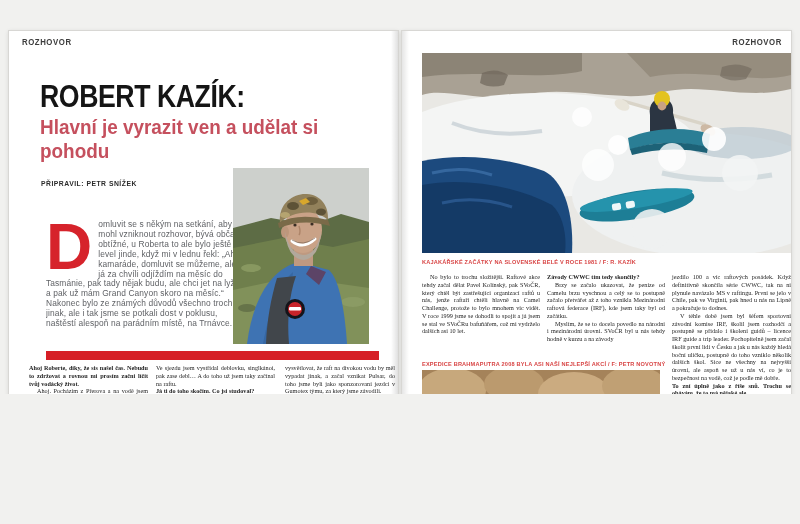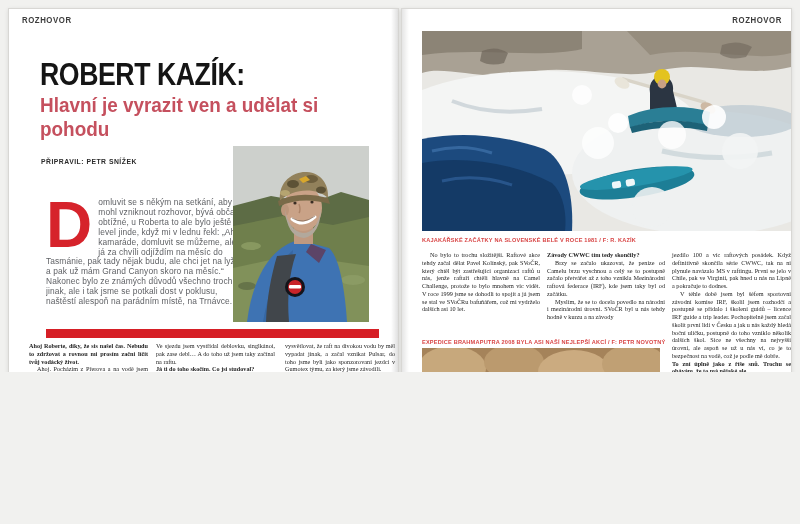--- a/index.html
+++ b/index.html
@@ -1,18 +1,18 @@
 <!DOCTYPE html>
 <html><head>
 <meta charset="utf-8">
 <style>
   * { margin:0; padding:0; box-sizing:border-box; }
   html,body { width:800px; height:524px; }
   body { background:#f1f1ef; font-family:"Liberation Sans",sans-serif; }
-  .spread { position:relative; width:800px; height:372px; overflow:hidden; }
+  .spread { position:relative; width:800px; height:372px; overflow:hidden;margin-top:22px; }
   .page { position:absolute; top:8px; width:391px; height:508px; background:#fff;
           border:1px solid #d8d7d4; box-shadow:0 1px 4px rgba(0,0,0,.10); overflow:hidden; }
   .page-left { left:8px; }
   .page-right { left:401px; }
   .page-left::after { content:""; position:absolute; right:0; top:0; width:7px; height:100%;
           background:linear-gradient(to left, rgba(0,0,0,.12), rgba(0,0,0,0)); }
   .page-right::before { content:""; position:absolute; left:0; top:0; width:7px; height:100%;
           background:linear-gradient(to right, rgba(0,0,0,.10), rgba(0,0,0,0)); }
 
   .kicker { position:absolute; top:6px; font-size:8.5px; font-weight:bold; color:#3d3d3d;

